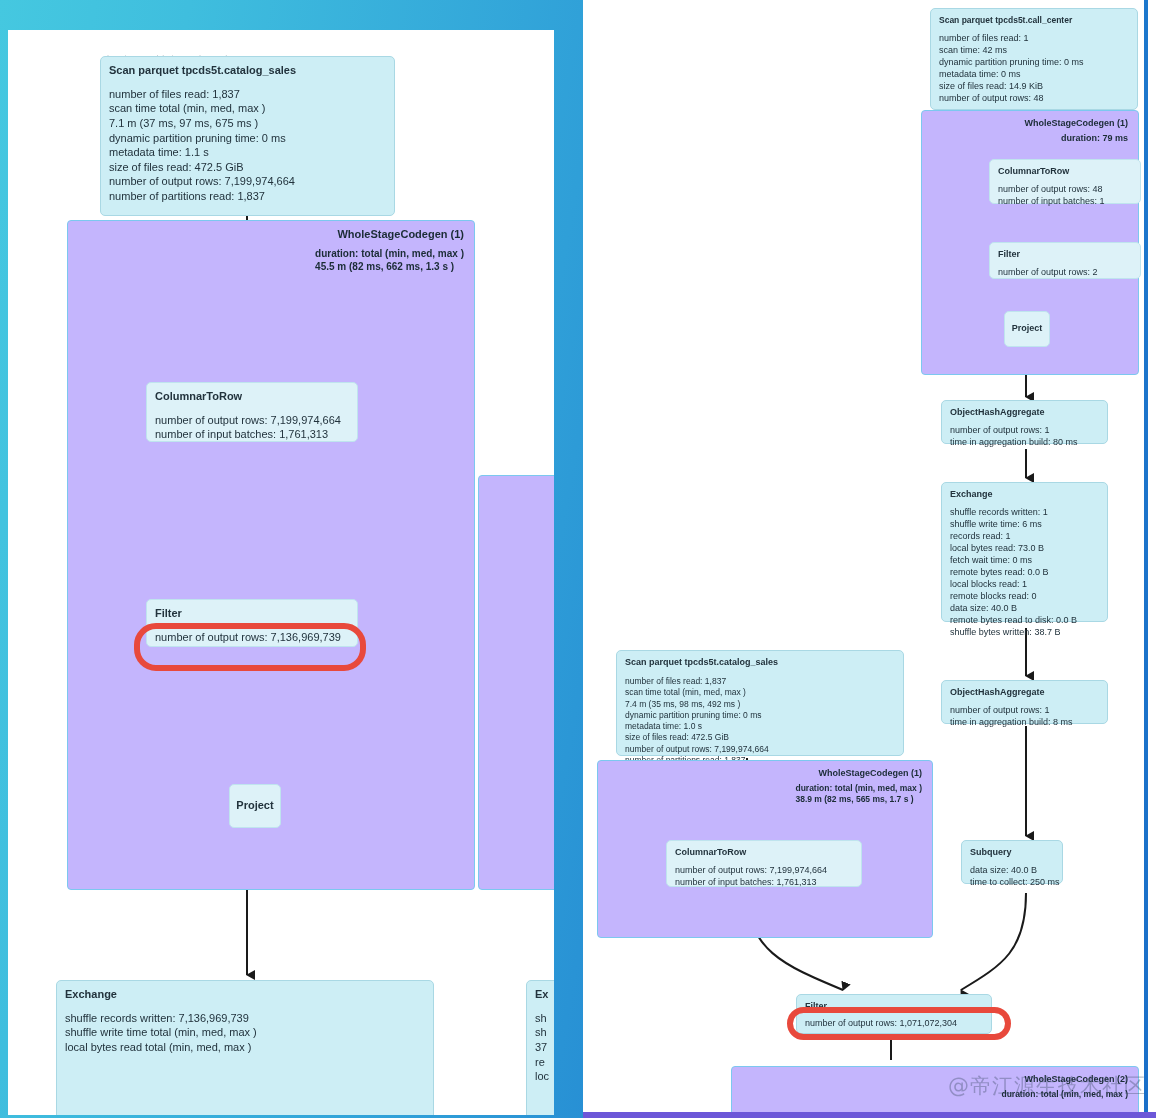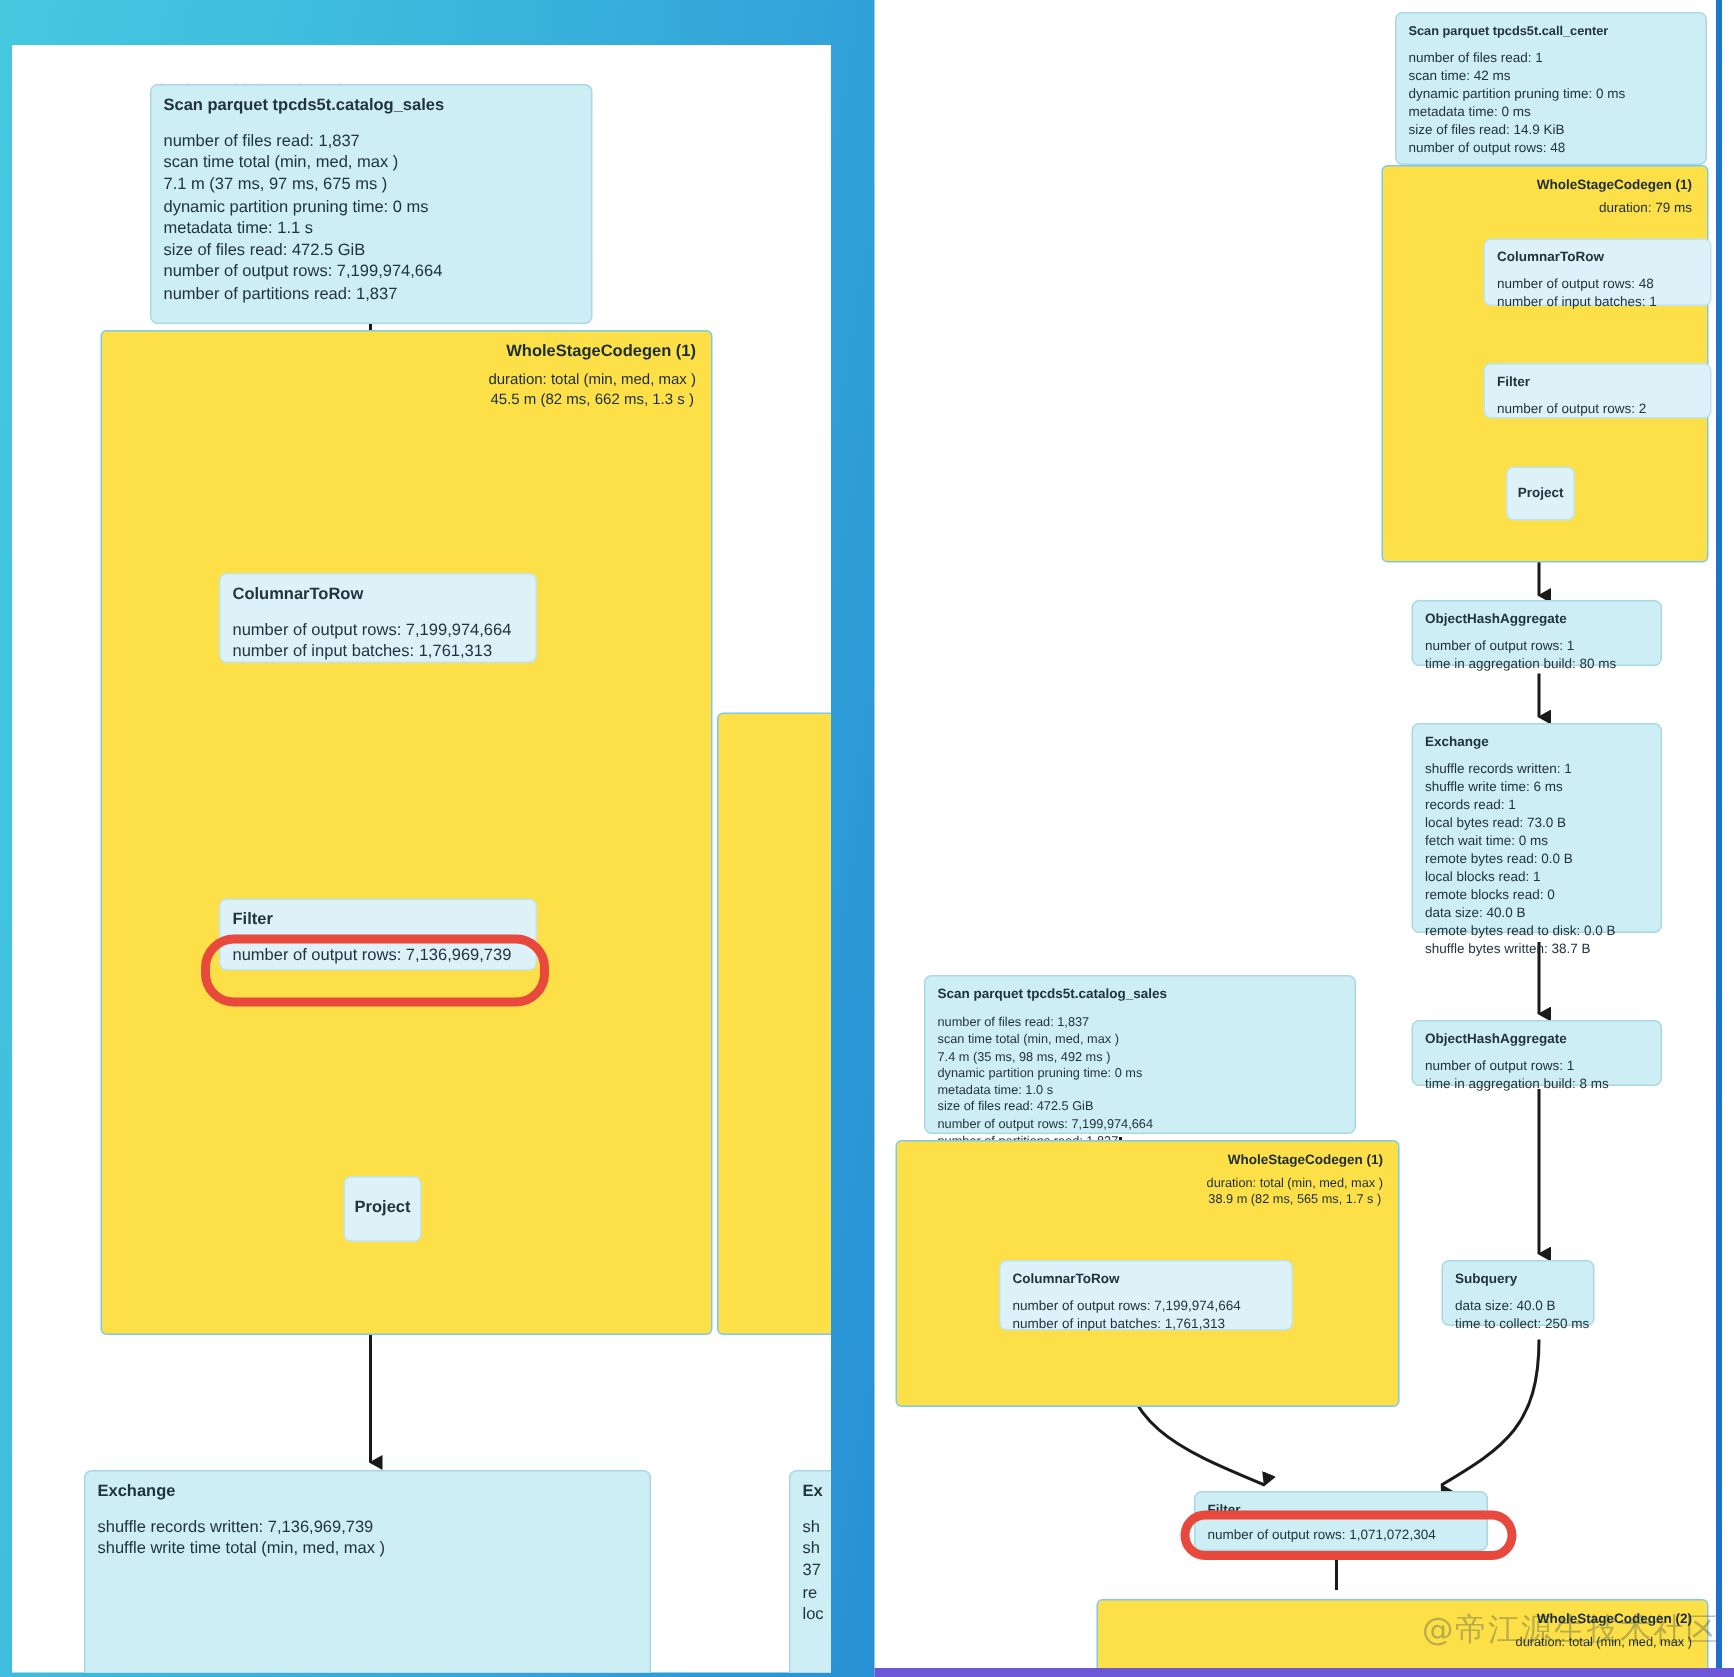--- a/index.html
+++ b/index.html
@@ -46,38 +46,39 @@
   .node .title {
     font-weight: bold;
     margin-bottom: 9px;
     white-space: nowrap;
   }
   .node .m { white-space: nowrap; }
 
   
   .stage {
     position: absolute;
-    background: #fde047;
+    background: #c4b5fd;
     border: 1px solid #7cc8ef;
     border-radius: 4px;
   }
   .stage .stage-title {
     position: absolute;
     right: 10px; top: 7px;
     font-weight: bold;
     white-space: nowrap;
     color: #1b2c36;
   }
   .stage .stage-sub {
     position: absolute;
     right: 10px; top: 26px;
-    text-align: center;
+    text-align: left;
     white-space: pre;
     color: #1b2c36;
     line-height: 1.3;
+    font-weight: bold;
   }
   .stage .node { background:#ddf2f8; border-color:#bfe4ee; }
   svg.edges { position:absolute; left:0; top:0; overflow:visible; }
 
   
   .highlight {
     position: absolute;
     border: 6px solid #e8493c;
     border-radius: 22px;
     pointer-events: none;
@@ -162,20 +163,21 @@
         <div class="title" style="margin:0;">Project</div>
       </div>
     </div>
 
     <div class="highlight" style="left:126px; top:593px; width:232px; height:48px;"></div>
 
     <div class="node fs11" style="left:48px; top:950px; width:378px; height:140px;">
       <div class="title">Exchange</div>
       <div class="m">shuffle records written: 7,136,969,739</div>
       <div class="m">shuffle write time total (min, med, max )</div>
+      <div class="m">local bytes read total (min, med, max )</div>
     </div>
 
     <div class="stage" style="left:470px; top:445px; width:120px; height:415px;"></div>
 
     <div class="node fs11" style="left:518px; top:950px; width:120px; height:140px;">
       <div class="title">Ex</div>
       <div class="m">sh</div>
       <div class="m">sh</div>
       <div class="m">37</div>
       <div class="m">re</div>

